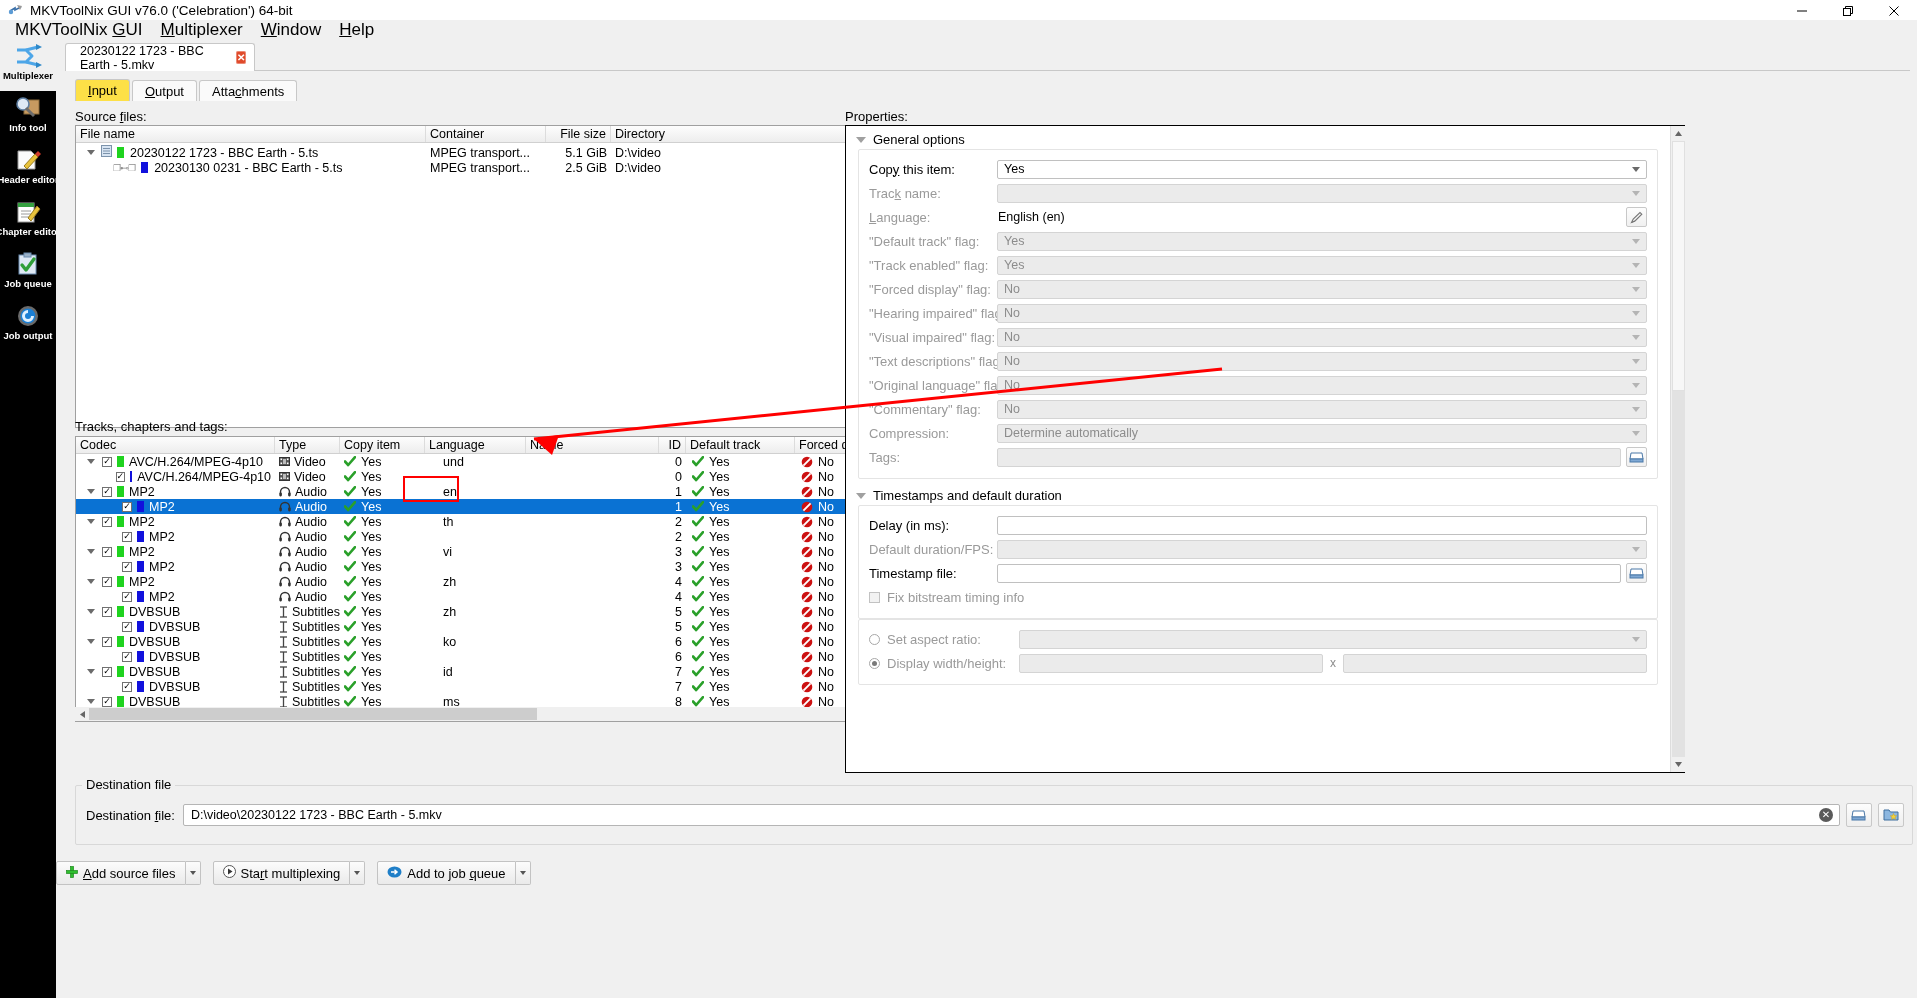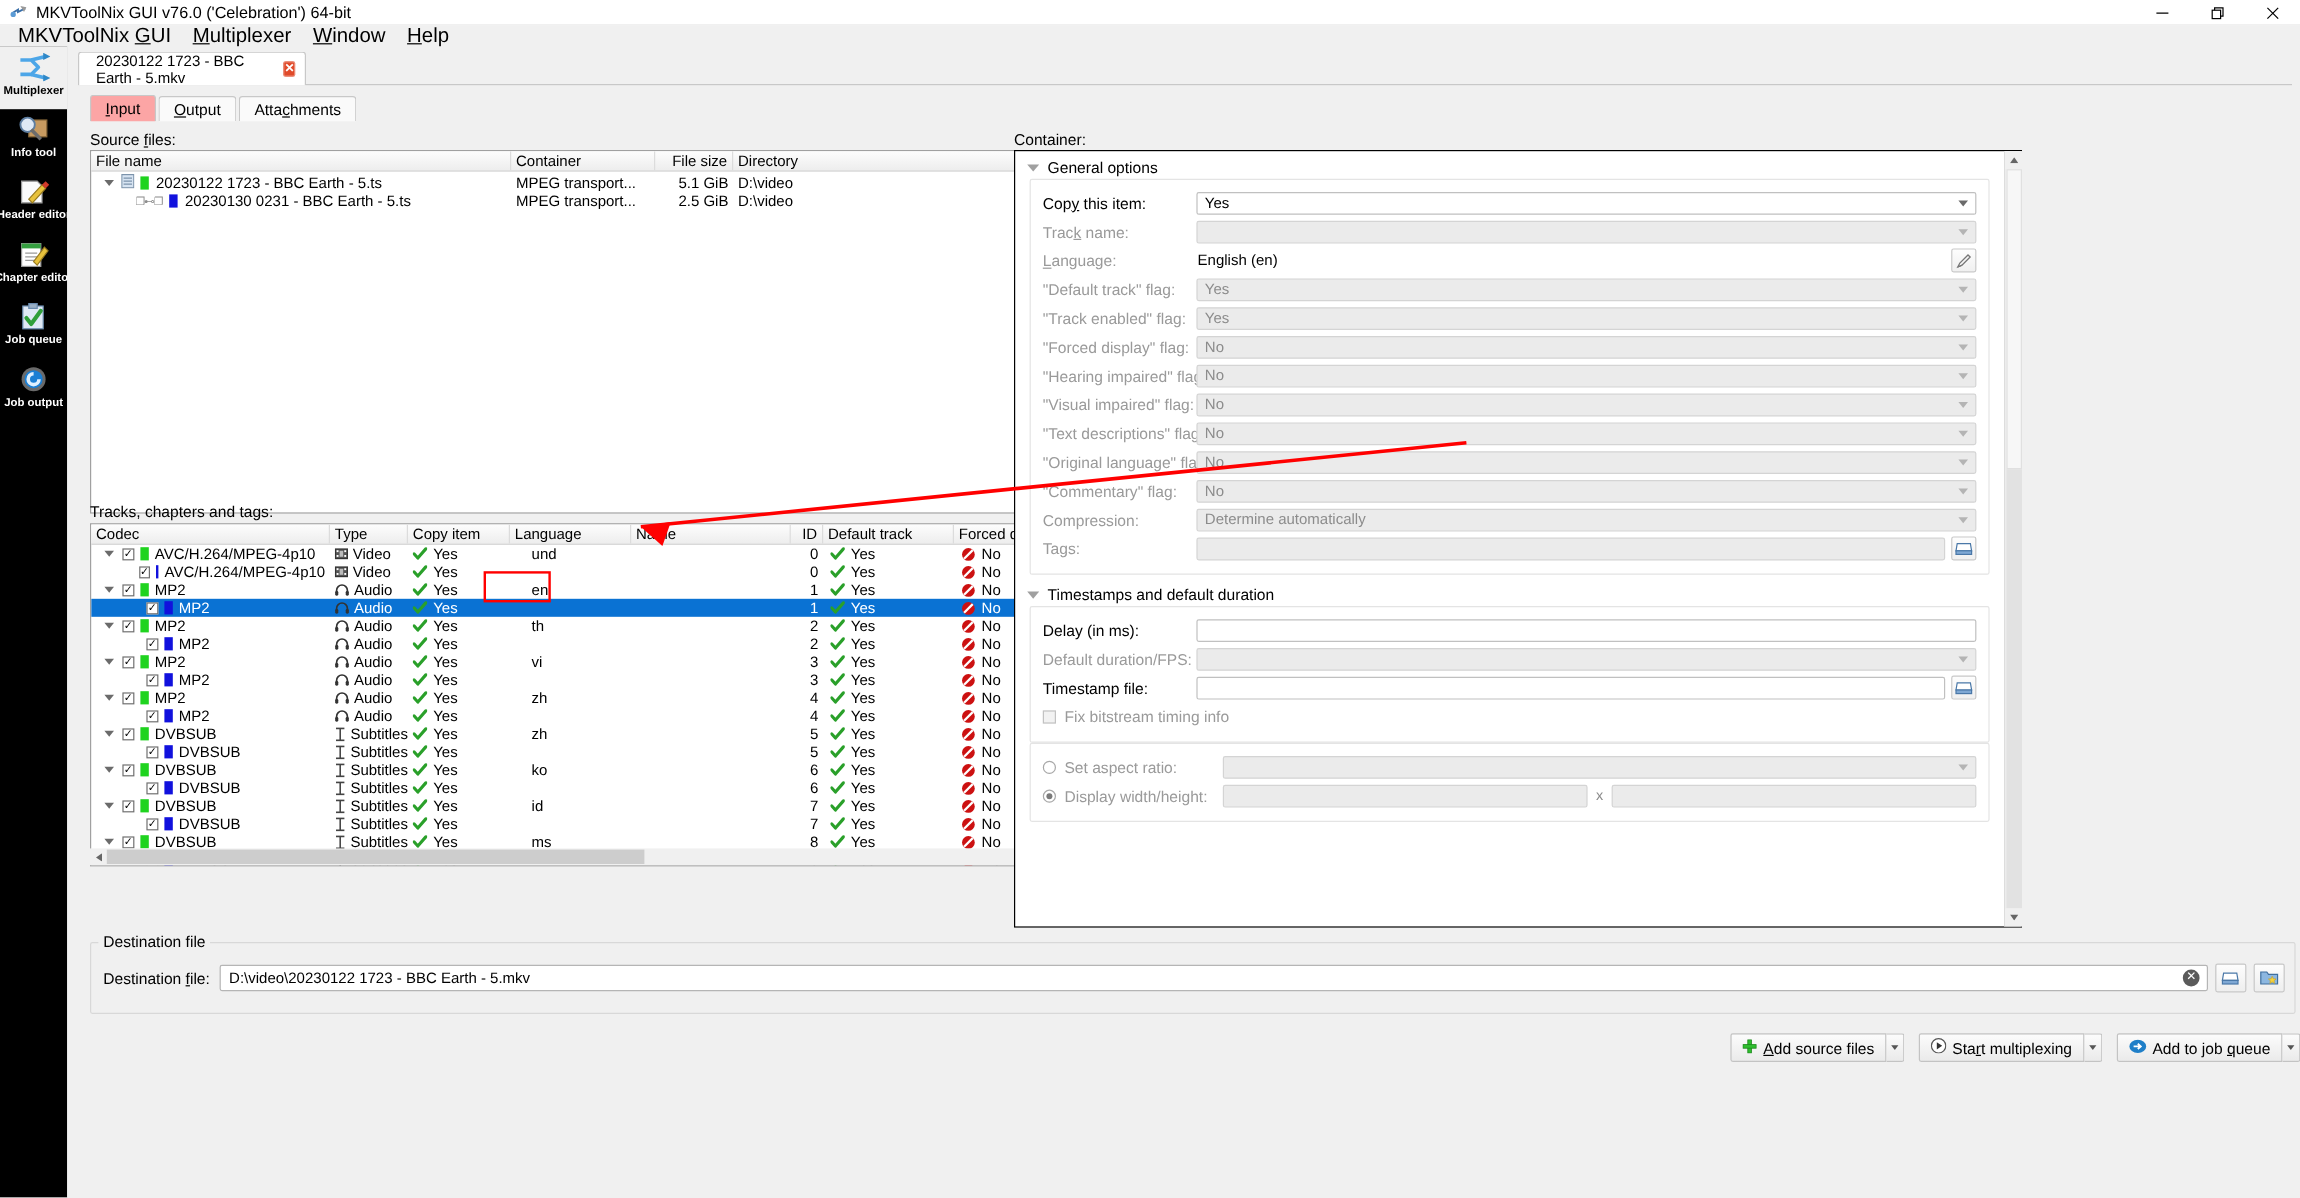--- a/index.html
+++ b/index.html
@@ -73,21 +73,21 @@
     box-shadow: inset 0 0 0 1px rgba(255,255,255,.35);
   }
 
   
   .innertabs { position:absolute; left:19px; top:40px; height:22px; display:flex; align-items:flex-end; }
   .itab {
     height:21px; padding:0 12px; display:flex; align-items:center;
     background:#fafafa; border:1px solid #c8c8c8; border-bottom:none;
     border-radius:3px 3px 0 0; margin-right:2px; font-size:13px;
   }
-  .itab.active { background:#fca5a5; height:22px; }
+  .itab.active { background:#fde047; height:22px; }
   .itab u { text-decoration:underline; }
 
   
   .srcfiles-label { position:absolute; left:19px; top:70px; font-size:13px; }
   .table {
     background:#fff; border:1px solid #a0a0a0; position:absolute; overflow:hidden;
   }
   .thead { display:flex; height:17px; background:linear-gradient(#fdfdfd,#ededed); border-bottom:1px solid #d0d0d0; }
   .th {
     font-size:12.5px; padding:1px 4px; border-right:1px solid #dcdcdc;
@@ -171,21 +171,21 @@
   .destlabel { font-size:13px; white-space:nowrap; margin-right:8px; }
   .destlabel u { text-decoration:underline; }
   .destinput {
     flex:1; height:22px; background:#fff; border:1px solid #b5b5b5; border-radius:2px;
     display:flex; align-items:center; padding:0 7px; font-size:12.5px; position:relative;
   }
   .clearbtn { position:absolute; right:6px; top:50%; margin-top:-7px; width:14px; height:14px; border-radius:50%; background:#5a5a5a; color:#fff; font-size:10px; display:flex; align-items:center; justify-content:center; line-height:1; }
   .destbtn { width:26px; height:24px; margin-left:6px; border:1px solid #c8c8c8; border-radius:2px; background:linear-gradient(#fdfdfd,#eee); display:flex; align-items:center; justify-content:center; }
 
   
-  .actionbar { position:absolute; left:0; top:819px; width:1861px; height:30px; display:flex; justify-content:flex-end; align-items:center; gap:0; }
+  .actionbar { position:absolute; left:0; top:819px; width:1861px; height:30px; display:flex; justify-content:flex-start; align-items:center; gap:0; }
   .abtn {
     height:24px; border:1px solid #c3c3c3; border-radius:2px;
     background:linear-gradient(#fcfcfc,#eaeaea);
     display:flex; align-items:center; gap:5px; padding:0 9px; font-size:13px; white-space:nowrap;
   }
   .abtn u { text-decoration:underline; }
   .adrop {
     width:15px; height:24px; border:1px solid #c3c3c3; border-left:none; border-radius:0 2px 2px 0;
     background:linear-gradient(#fcfcfc,#eaeaea); display:flex; align-items:center; justify-content:center;
   }
@@ -1375,21 +1375,21 @@
           </svg>
       </div>
       <div class="thumb" style="left:14px; width:448px;"></div>
       <div class="abox" style="position:absolute;right:0;top:0;">
         <svg width="5" height="7" viewBox="0 0 5 7">
             <polygon points="5,3.5 0,0 0,7" fill="#666"></polygon>
           </svg>
       </div>
     </div>
 
-    <div class="props-label">Container:</div>
+    <div class="props-label">Properties:</div>
 
     <div class="propspane">
       <div class="propscroll">
 
         <div class="sectionhdr">
           <span class="tri"></span>
           <span>General options</span>
         </div>
         <div class="groupbox" id="general-group">
             <div class="frow">

